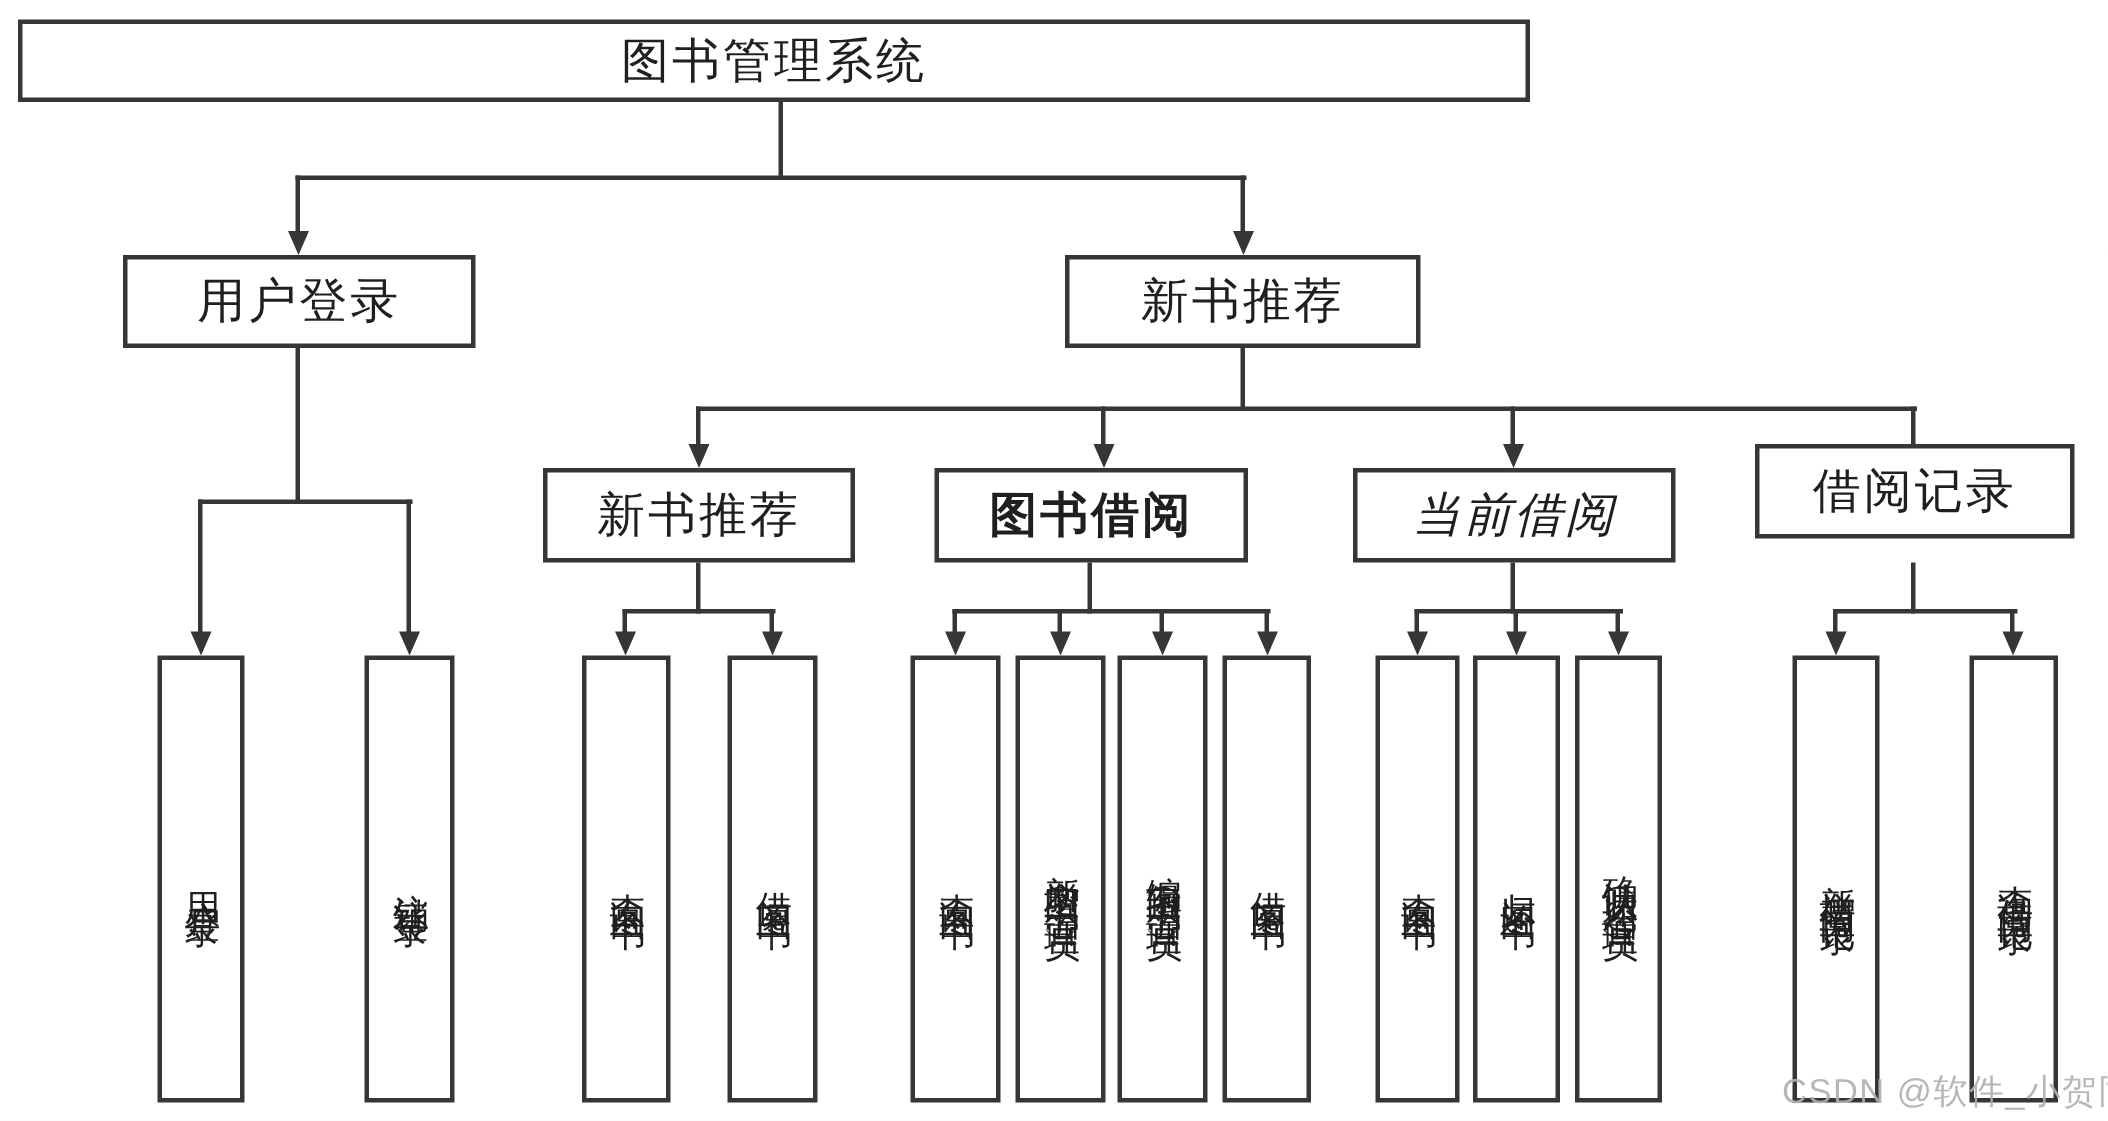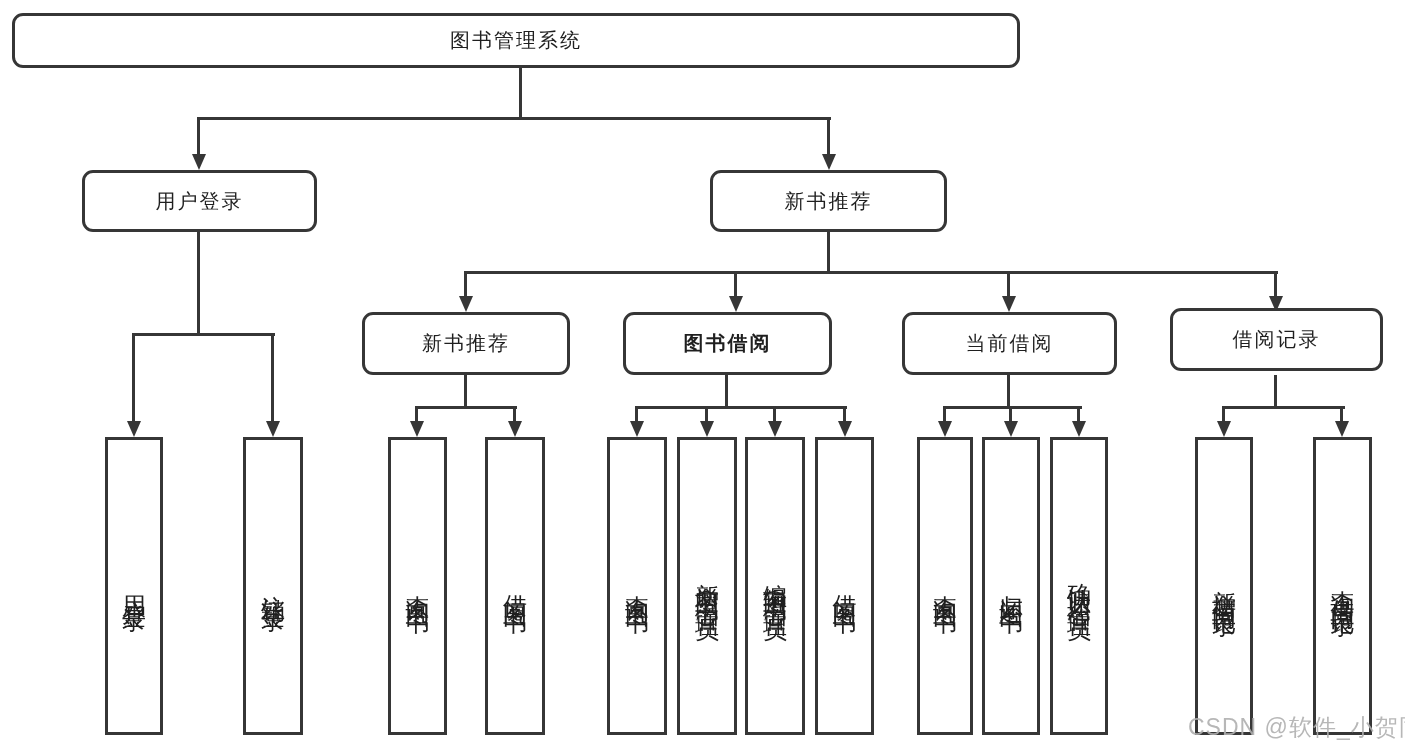--- a/index.html
+++ b/index.html
@@ -24,24 +24,23 @@
     position:absolute;
     box-sizing:border-box;
     border:3px solid var(--line);
     background:var(--background);
     display:flex;
     align-items:center;
     justify-content:center;
     color:var(--text);
   }
   .box.h{
-    font-size:20px;
+    font-size:32px;
     letter-spacing:2px;
     white-space:nowrap;
-    border-radius:11px;
   }
   .box.v{
     writing-mode:vertical-rl;
     text-orientation:mixed;
     font-size:24px;
     letter-spacing:5px;
     line-height:1;
   }
   .vline{
     position:absolute;
@@ -103,22 +102,22 @@
   <div class="arrow" style="left:459px;top:296px;"></div>
   <div class="vline" style="left:734px;top:271px;height:27px;"></div>
   <div class="arrow" style="left:729px;top:296px;"></div>
   <div class="vline" style="left:1007px;top:271px;height:27px;"></div>
   <div class="arrow" style="left:1002px;top:296px;"></div>
   <div class="vline" style="left:1274px;top:271px;height:27px;"></div>
   <div class="arrow" style="left:1269px;top:296px;"></div>
 
   <div class="box h" style="left:362px;top:312px;width:208px;height:63px;">新书推荐</div>
   <div class="box h" style="left:623px;top:312px;width:209px;height:63px;font-weight:bold;">图书借阅</div>
-  <div class="box h" style="left:902px;top:312px;width:215px;height:63px;">当前借阅</div>
-  <div class="box h" style="left:1170px;top:308px;width:213px;height:63px;font-family:Liberation Mono, monospace;">借阅记录</div>
+  <div class="box h" style="left:902px;top:312px;width:215px;height:63px;font-style:italic;">当前借阅</div>
+  <div class="box h" style="left:1170px;top:296px;width:213px;height:63px;font-family:Liberation Mono, monospace;">借阅记录</div>
 
   <div class="vline" style="left:464px;top:375px;height:34px;"></div>
   <div class="hline" style="left:415px;top:406px;width:102px;"></div>
   <div class="vline" style="left:415px;top:406px;height:16px;"></div>
   <div class="arrow" style="left:410px;top:421px;"></div>
   <div class="vline" style="left:513px;top:406px;height:16px;"></div>
   <div class="arrow" style="left:508px;top:421px;"></div>
 
   <div class="vline" style="left:725px;top:375px;height:34px;"></div>
   <div class="hline" style="left:635px;top:406px;width:212px;"></div>

